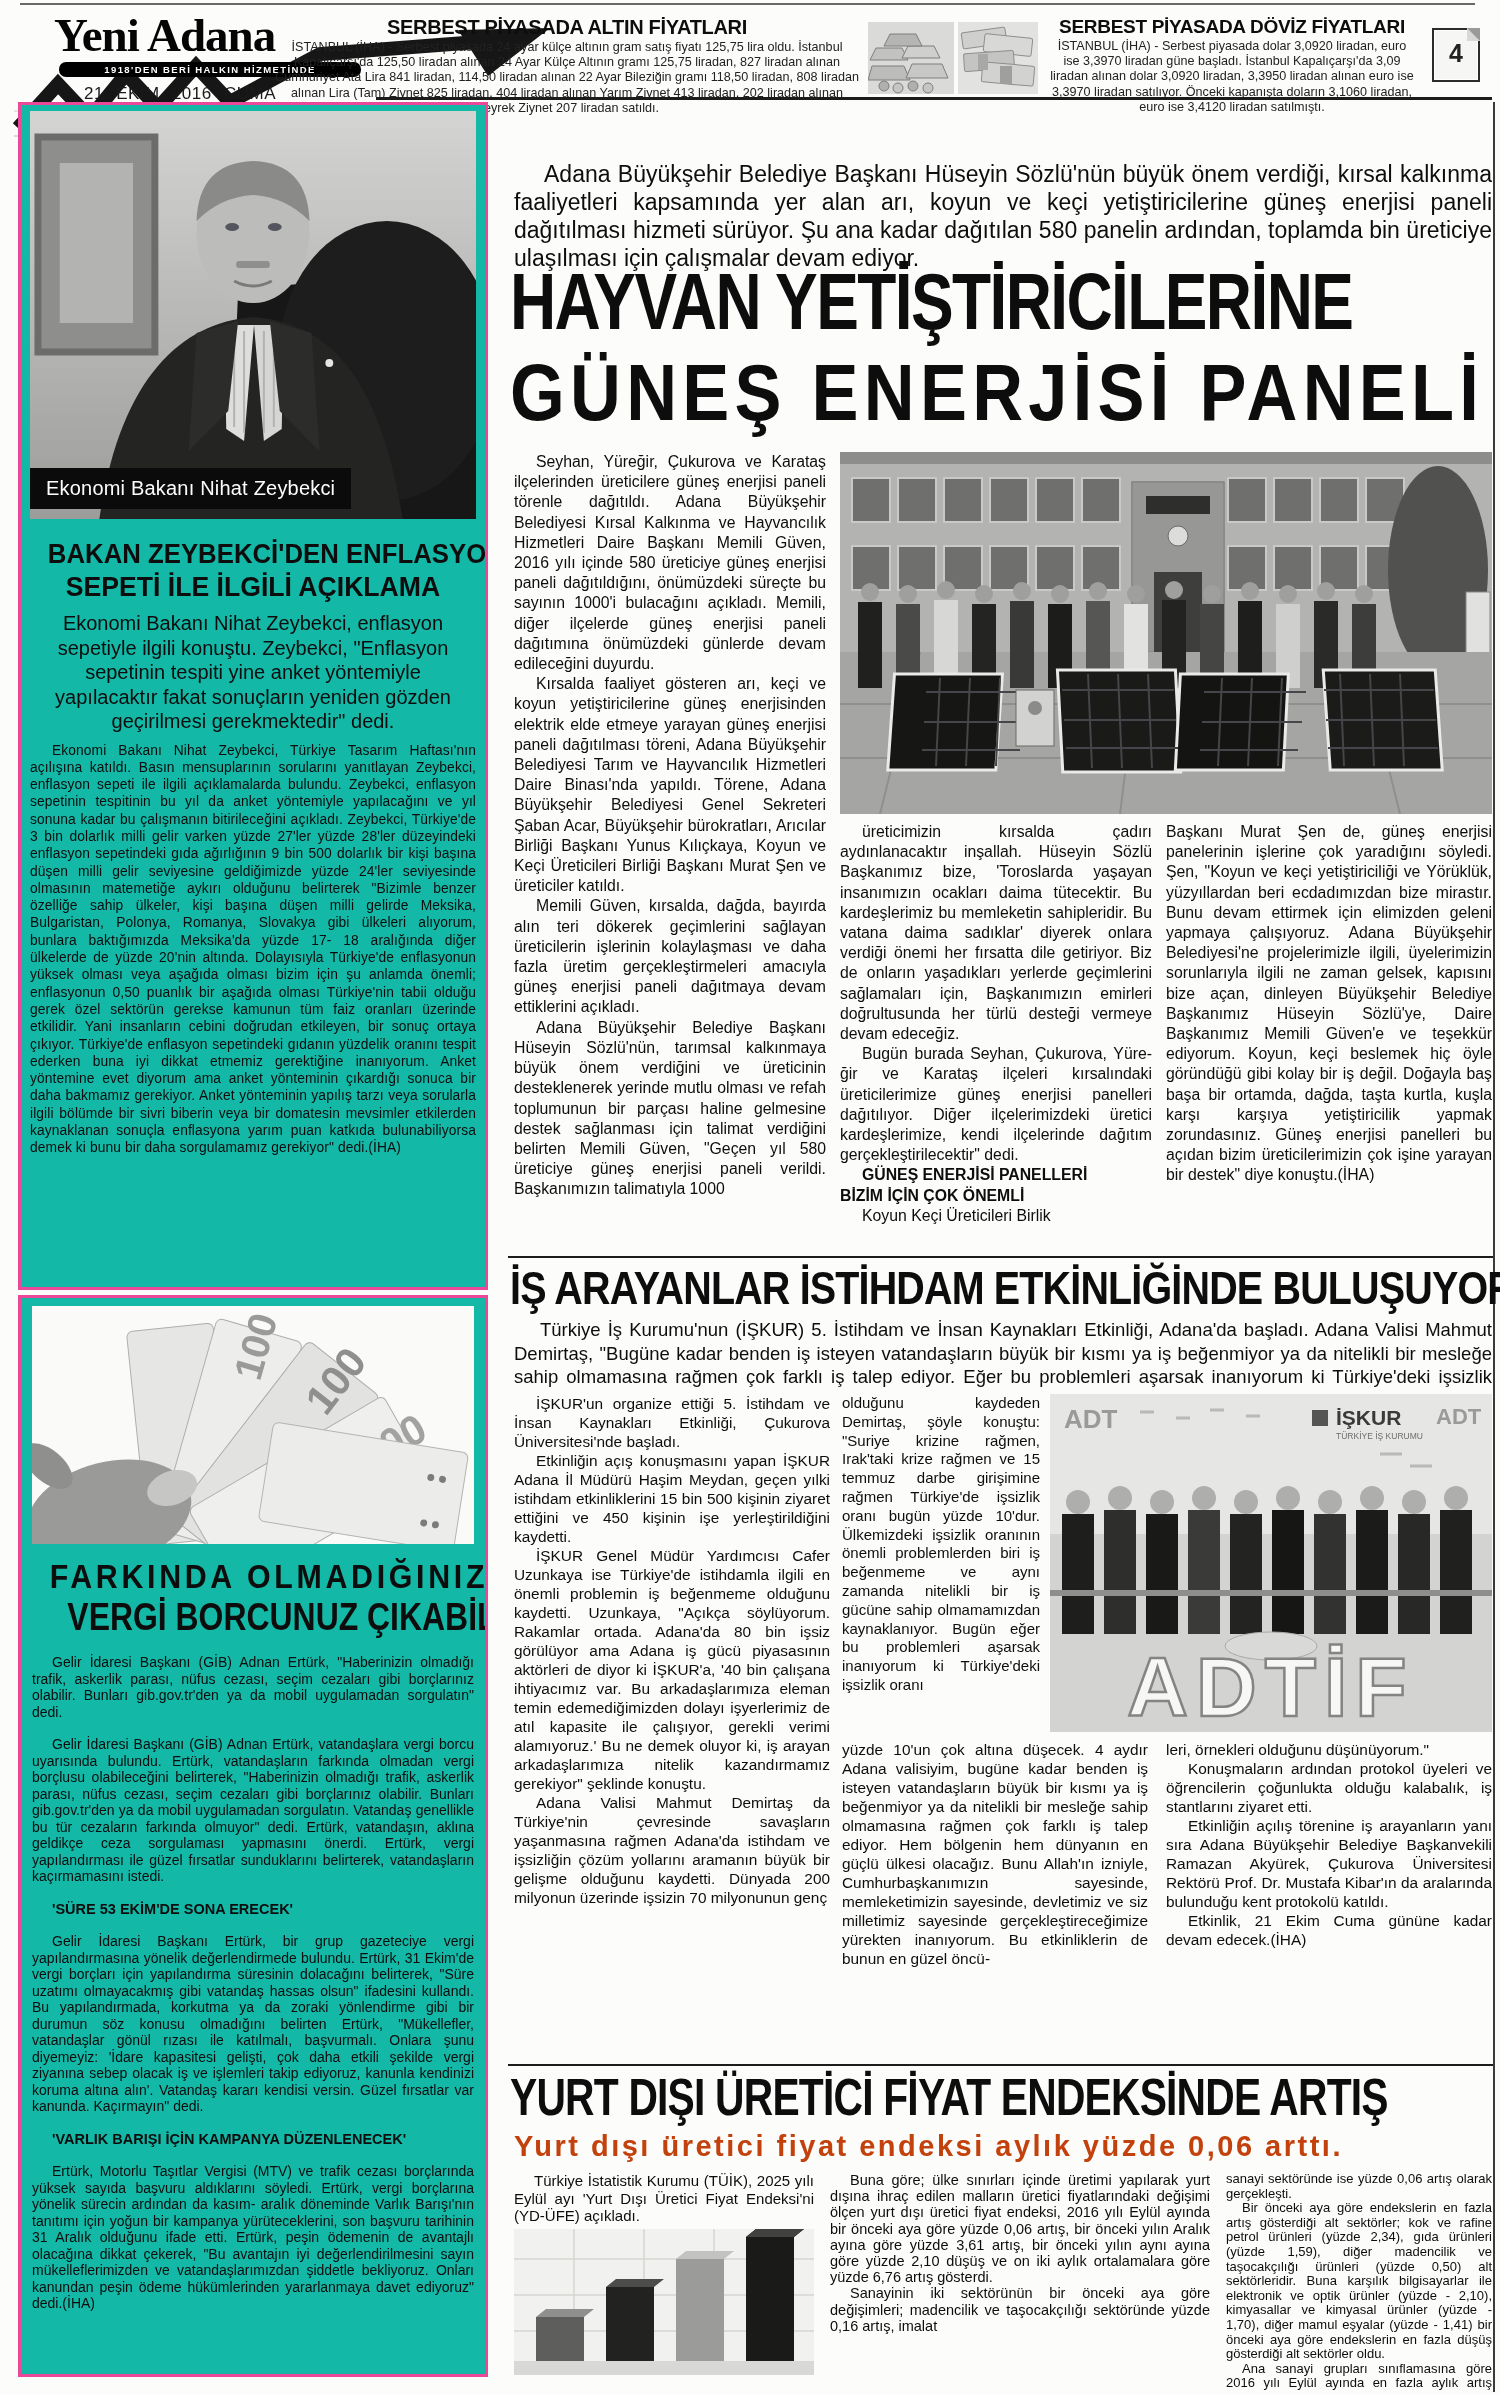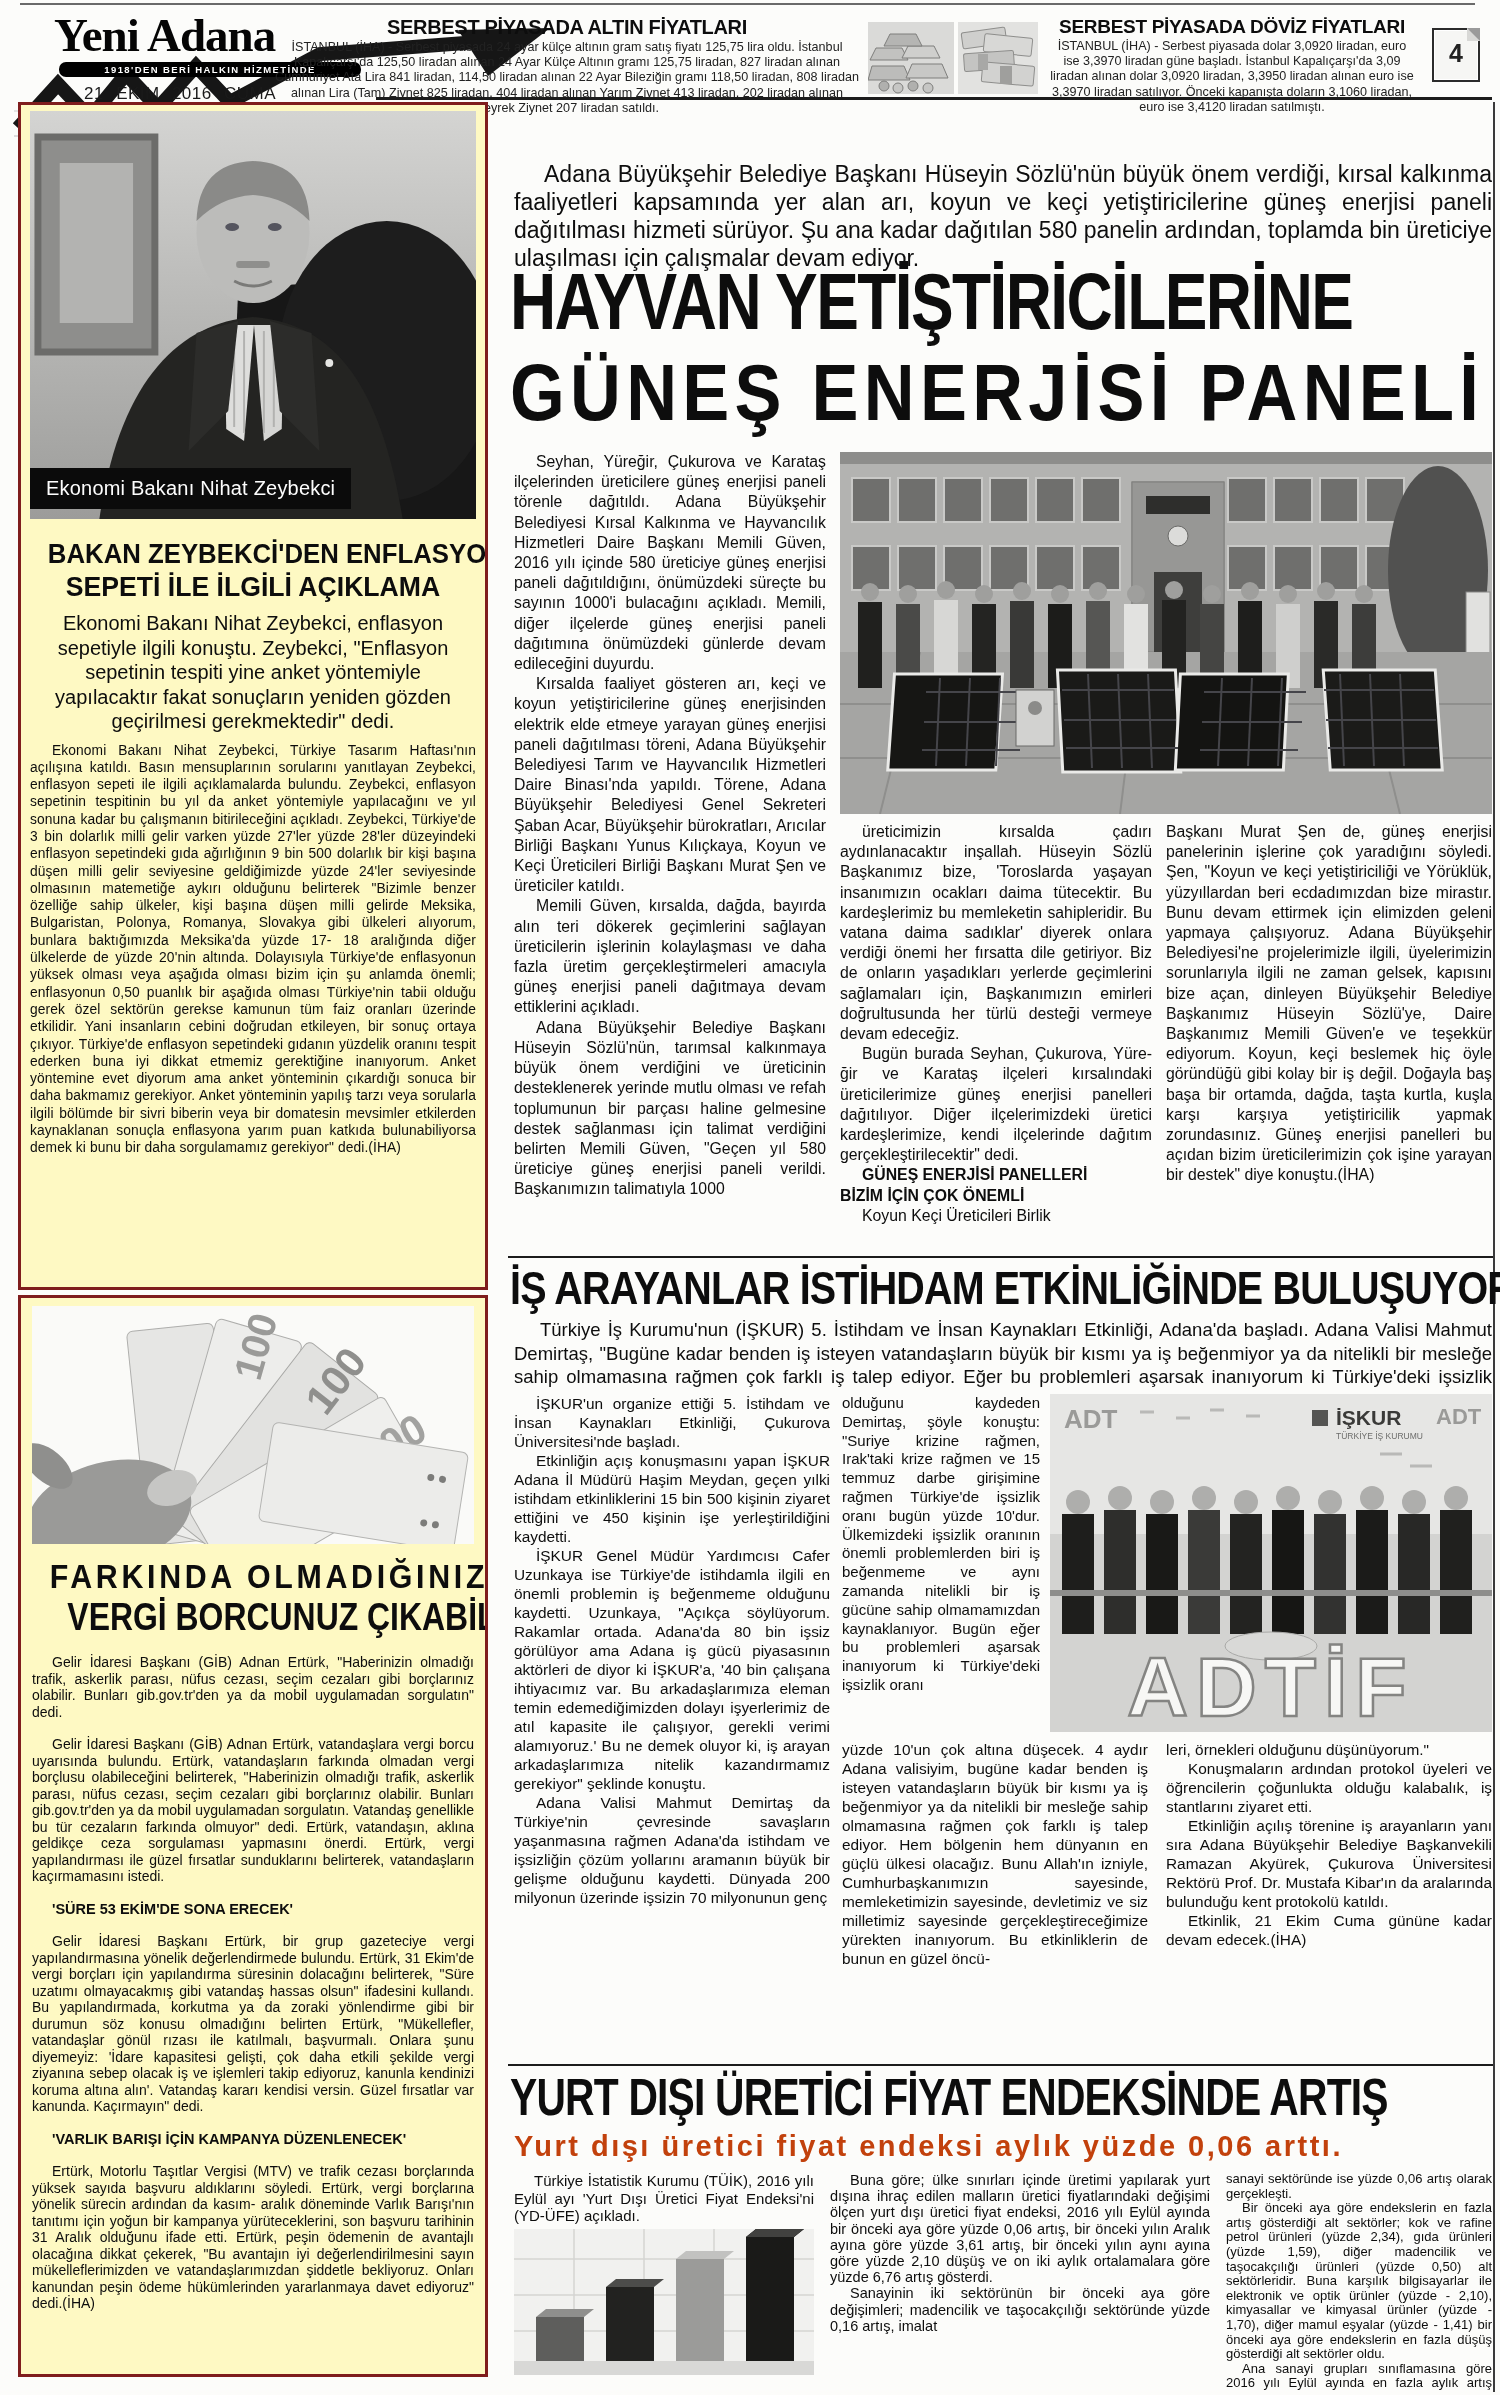--- a/index.html
+++ b/index.html
@@ -16,21 +16,21 @@
   .website .hand{font-size:19px;margin-right:6px;}
   .mbox{border:1px solid #cfcfcf;background:transparent;}
   .mbox .box-title{font-weight:bold;font-size:20px;text-align:center;letter-spacing:-.3px;margin:2px 0 1px;}
   .mbox .box-body{font-size:12.6px;line-height:15.2px;text-align:center;color:#222;padding:0 6px;}
   .page-badge{border:2px solid #2b2b2b;background:#f6f6f4;position:absolute;
               font-weight:bold;font-size:25px;text-align:center;line-height:46px;color:#222;
               box-shadow:inset 0 0 0 1px #fff;}
   .page-badge .fold{position:absolute;right:-2px;top:-2px;width:0;height:0;
               border-left:13px solid #d8d8d6;border-top:13px solid #9a9a9a;}
   
-  .leftbox{border:3px solid #7f1d1d;background:#fef9c3;box-sizing:border-box;padding:6px 9px;overflow:hidden;}
+  .leftbox{border:3px solid #ec4899;background:#14b8a6;box-sizing:border-box;padding:6px 9px;overflow:hidden;}
   .photo{display:block;width:100%;}
   .caption{position:absolute;left:0;bottom:10px;background:#0b0b0b;color:#fdfdfd;
            font-size:20px;padding:9px 16px;letter-spacing:.2px;}
   .hline{font-weight:bold;white-space:nowrap;}
   .center{text-align:center;}
   .just{text-align:justify;}
   .col p{margin:0;text-indent:22px;}
   .subhead{font-weight:bold;}
   
   .z-head{font-size:28px;line-height:33px;}
@@ -396,21 +396,21 @@
   </div>
 
   <div class="abs rule" style="left:508px;top:2064px;width:985px;height:2px;"></div>
   <div class="abs" style="left:510px;top:2070px;width:985px;">
     <span class="bigline" style="font-size:51px;line-height:56px;transform:scaleX(.8);letter-spacing:-1px;">YURT DIŞI ÜRETİCİ FİYAT ENDEKSİNDE ARTIŞ</span>
   </div>
   <div class="abs s3-stand" style="left:514px;top:2130px;width:978px;overflow:hidden;">Yurt dışı üretici fiyat endeksi aylık yüzde 0,06 arttı.</div>
 
   <div class="story-body s3 abs" style="left:514px;top:2172px;width:978px;height:218px;">
     <div style="width:300px;margin-right:16px;flex:none;overflow:hidden;">
-      <p class="col1t just" style="margin:0;text-indent:20px;">Türkiye İstatistik Kurumu (TÜİK), 2016 yılı Eylül ayı 'Yurt Dışı Üretici Fiyat Endeksi'ni (YD-ÜFE) açıkladı.</p>
+      <p class="col1t just" style="margin:0;text-indent:20px;">Türkiye İstatistik Kurumu (TÜİK), 2025 yılı Eylül ayı 'Yurt Dışı Üretici Fiyat Endeksi'ni (YD-ÜFE) açıkladı.</p>
       <svg width="300" height="146" viewBox="0 0 300 146" style="margin-top:4px;display:block;">
         <rect width="300" height="146" fill="#f1f1ef"></rect>
         <g stroke="#d4d4d2" stroke-width="1.5">
           <line x1="0" y1="30" x2="300" y2="30"></line>
             <line x1="0" y1="66" x2="300" y2="66"></line>
             <line x1="0" y1="102" x2="300" y2="102"></line>
           <line x1="60" y1="0" x2="60" y2="146"></line>
             <line x1="130" y1="0" x2="130" y2="146"></line>
             <line x1="200" y1="0" x2="200" y2="146"></line>
             <line x1="270" y1="0" x2="270" y2="146"></line>

